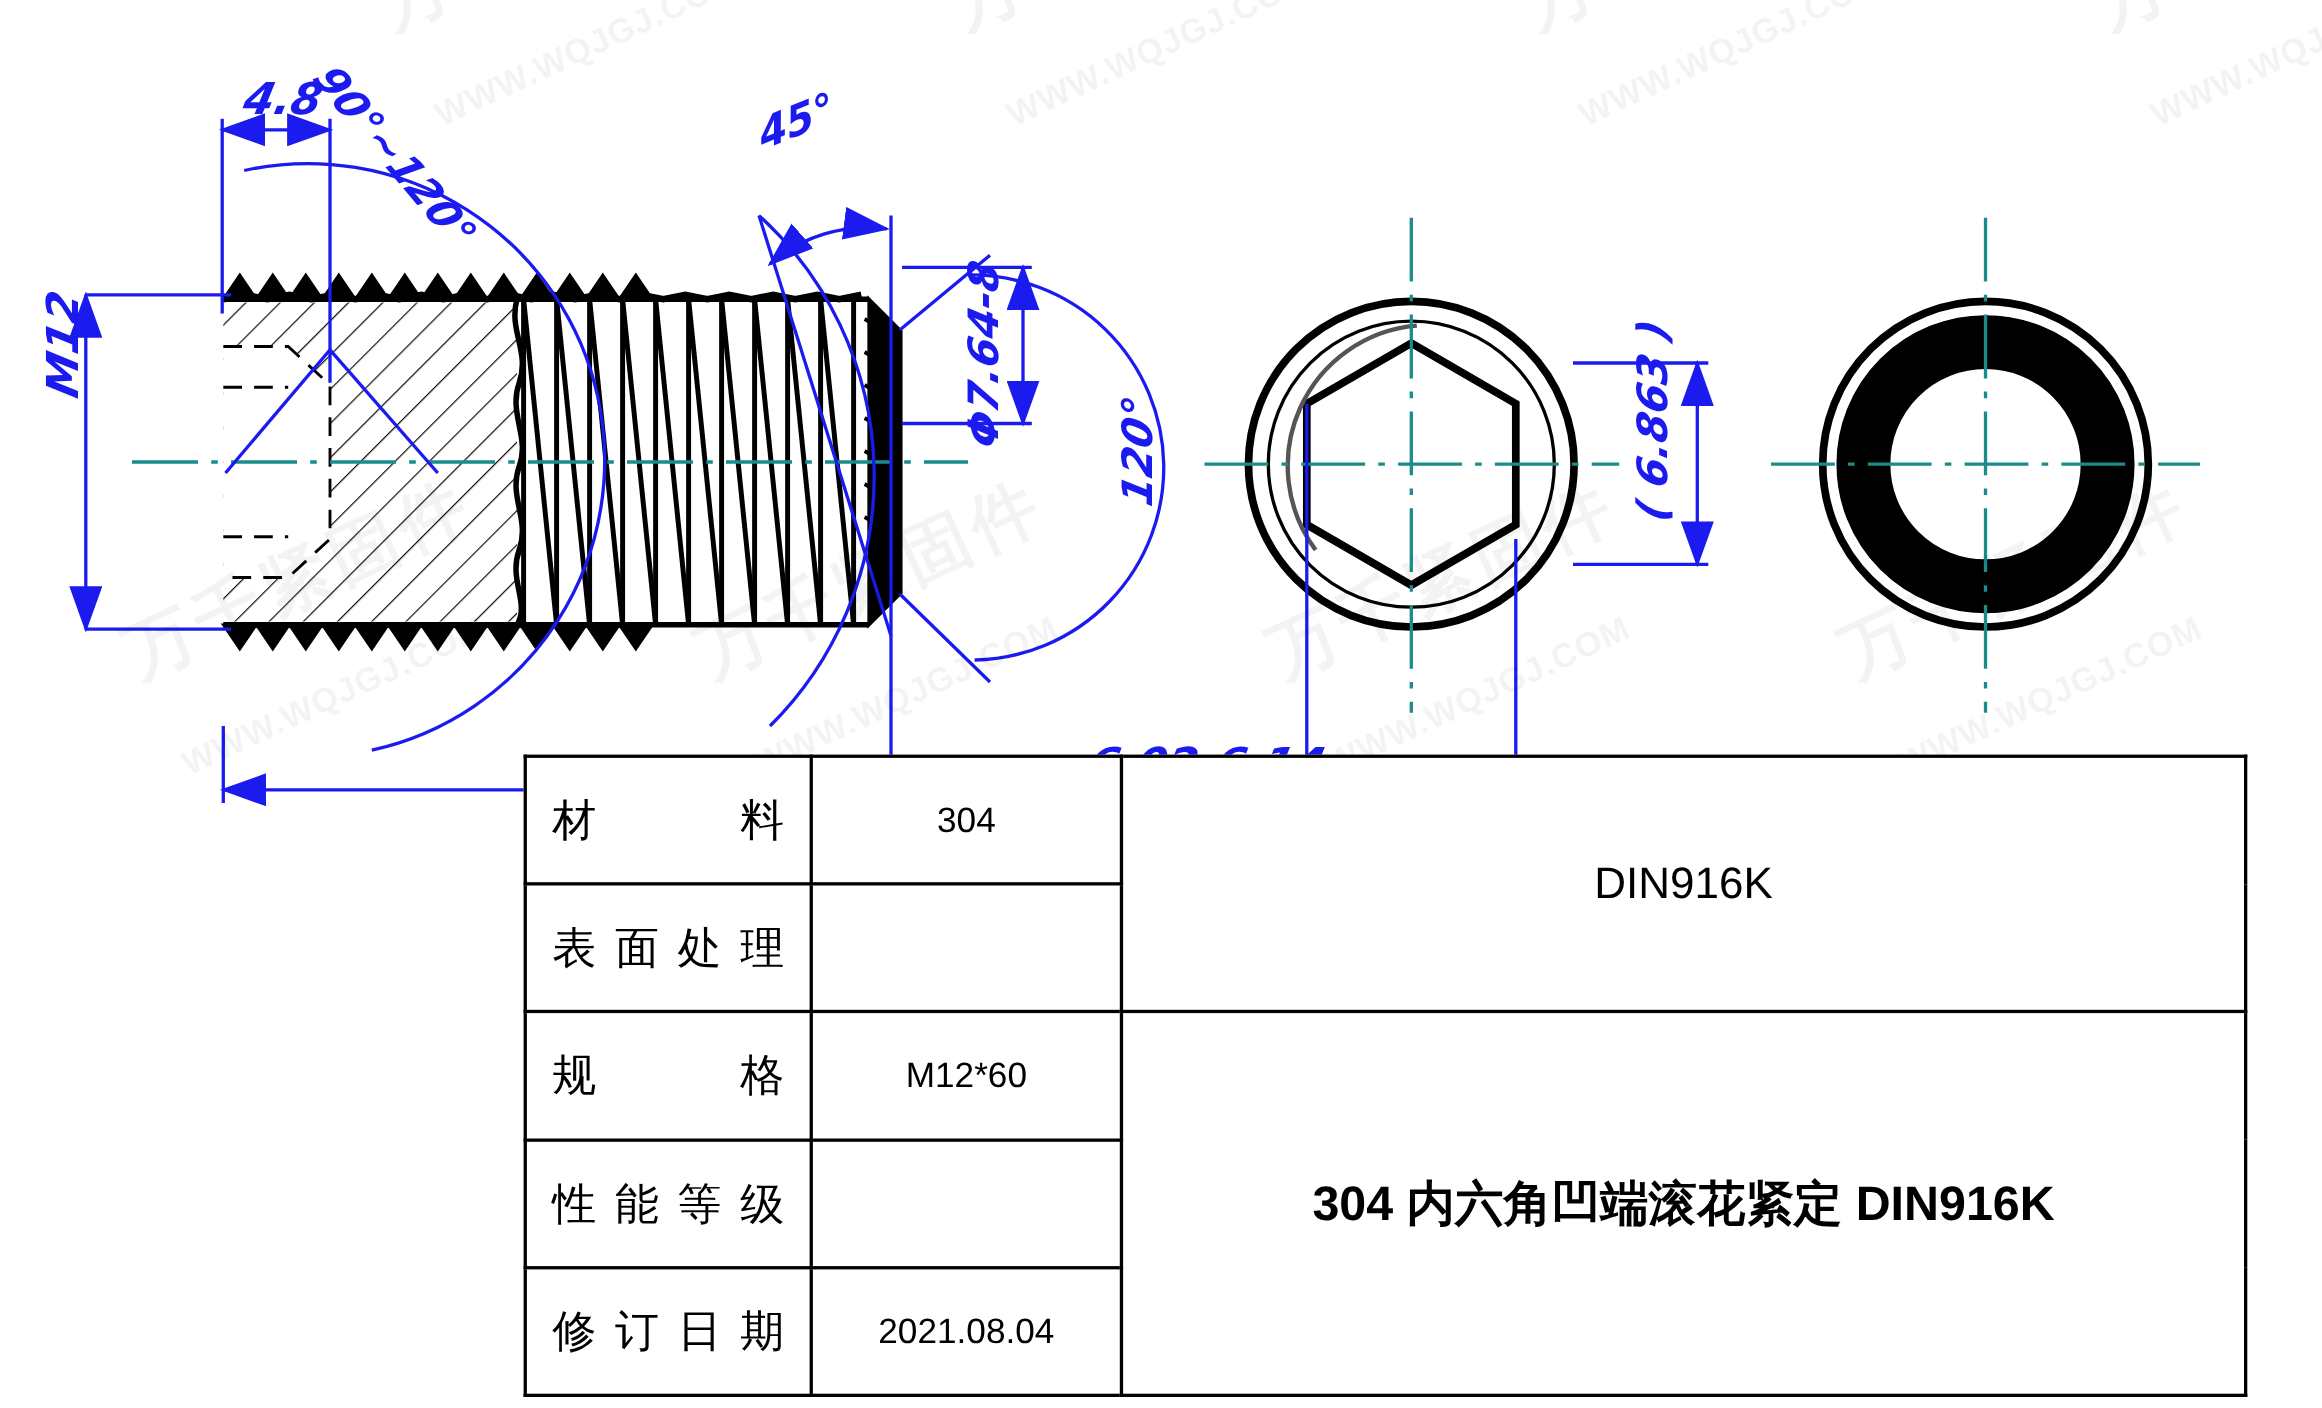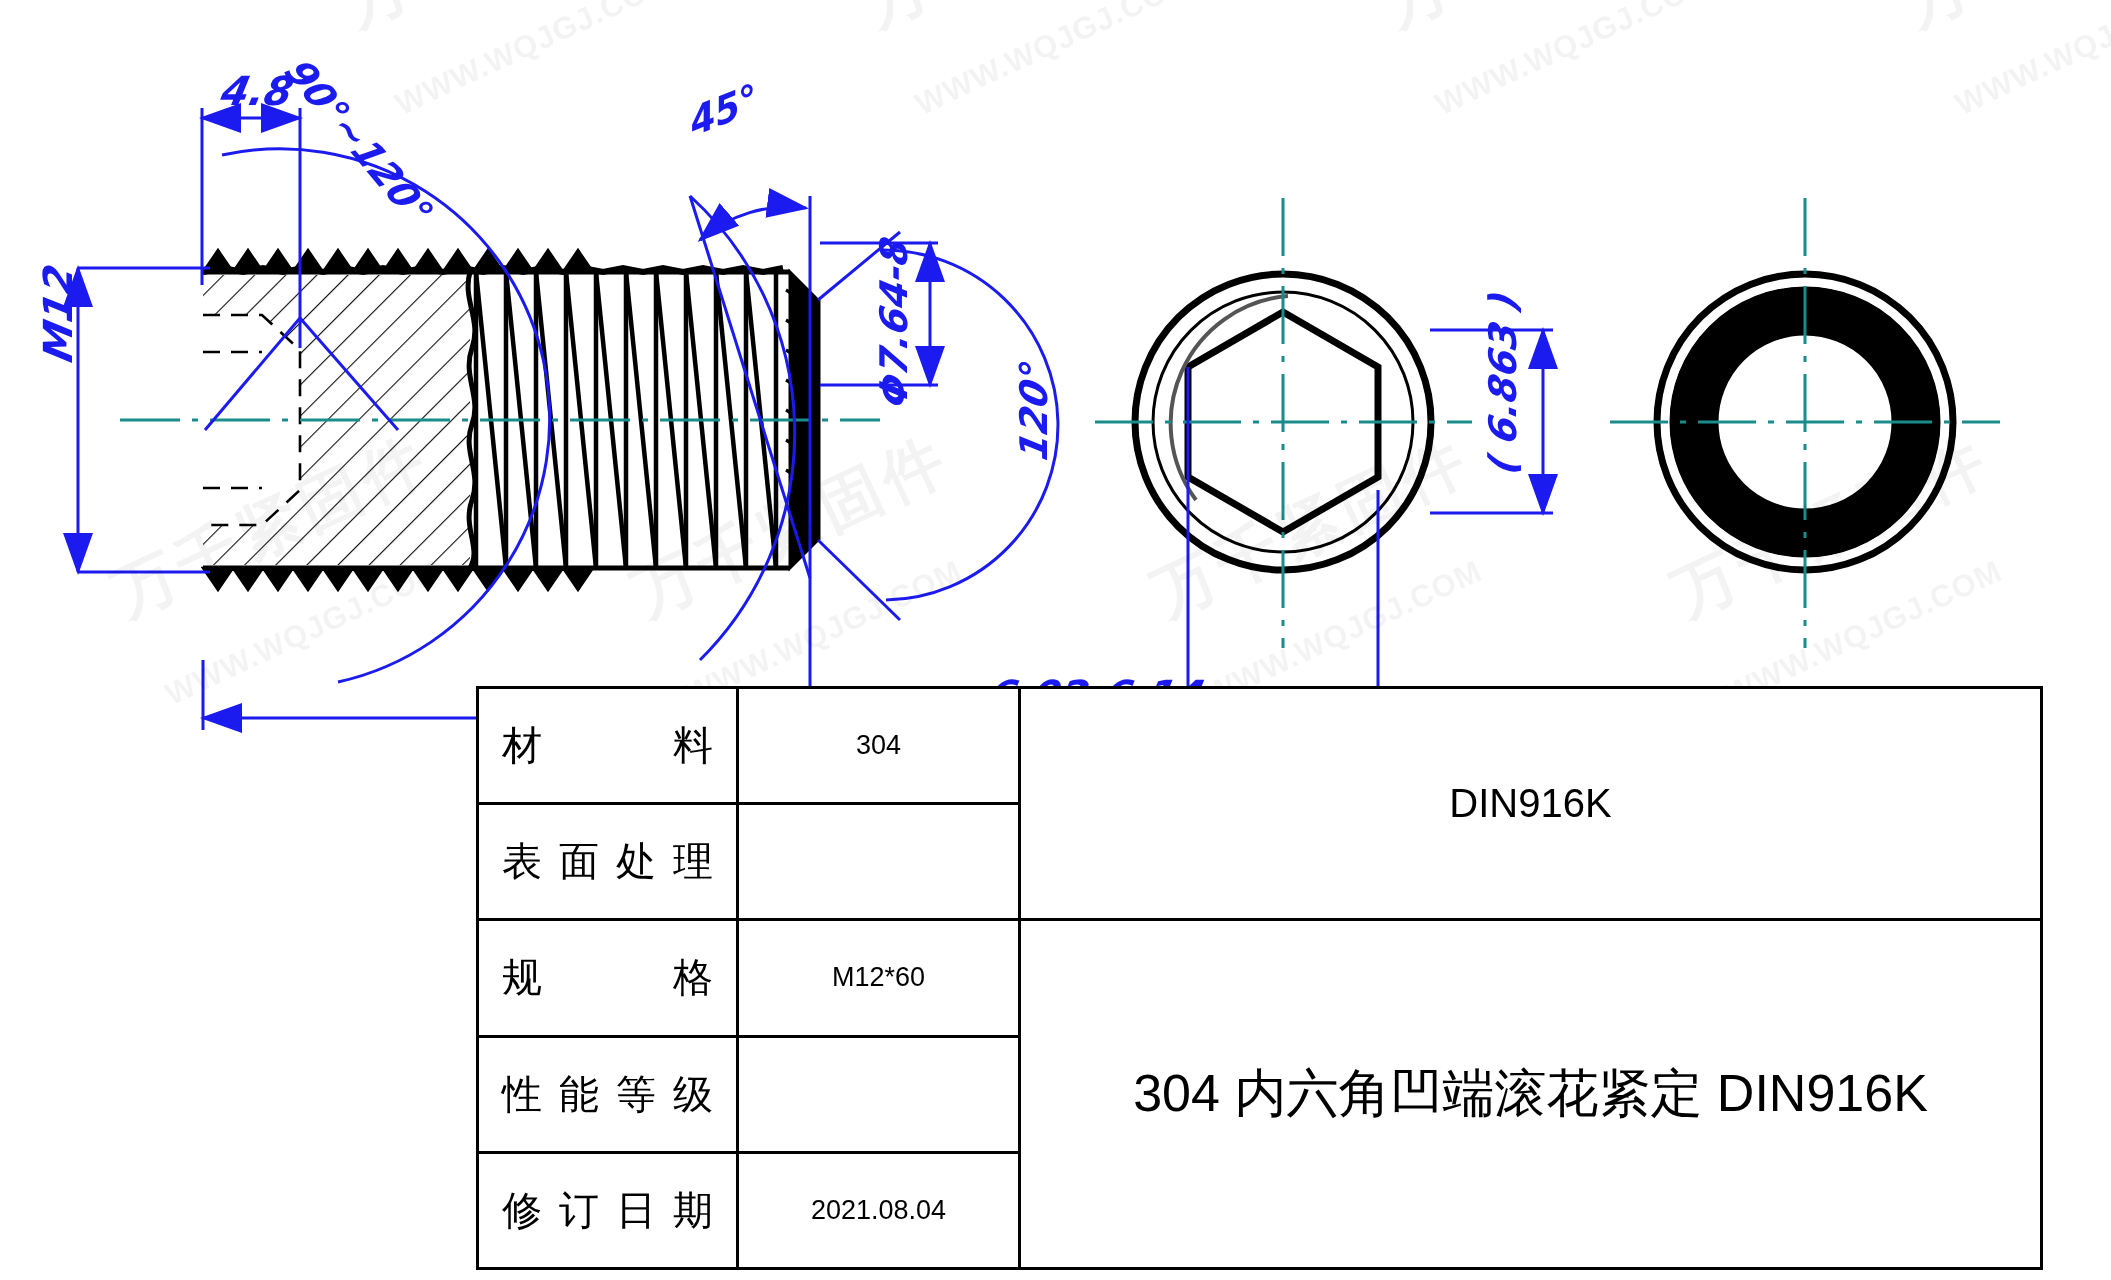--- a/index.html
+++ b/index.html
@@ -15,23 +15,23 @@
   .wm-cn{font-size:62px;font-weight:700;letter-spacing:6px;}
   .wm-url{font-size:31px;font-weight:700;letter-spacing:1px;}
 
   
   .tb{position:absolute;left:476px;top:686px;width:1567px;height:584px;z-index:5;}
   .tbl{border-collapse:collapse;width:1567px;height:584px;background:#fff;
        table-layout:fixed;}
   .tbl td{border:3px solid #000;text-align:center;vertical-align:middle;
           font-family:"Liberation Sans",sans-serif;color:#000;}
   .c-label{width:255px;font-size:40px;letter-spacing:0;}
-  .c-val{width:277px;font-size:27px;}
+  .c-val{width:277px;font-size:32px;}
   .c-right{font-size:40px;}
-  .c-right.big{font-size:52px;}
+  .c-right.big{font-size:44px;font-weight:bold;}
   .lbl-spread{display:flex;justify-content:space-between;padding:0 22px;}
   .lbl-spread span{display:inline-block;}
 
   
   .dim{position:absolute;color:#1b1bf0;font-family:"DejaVu Sans",sans-serif;
        font-style:italic;font-weight:600;white-space:nowrap;z-index:4;
        transform-origin:50% 50%;}
 </style>
 </head>
 <body>

